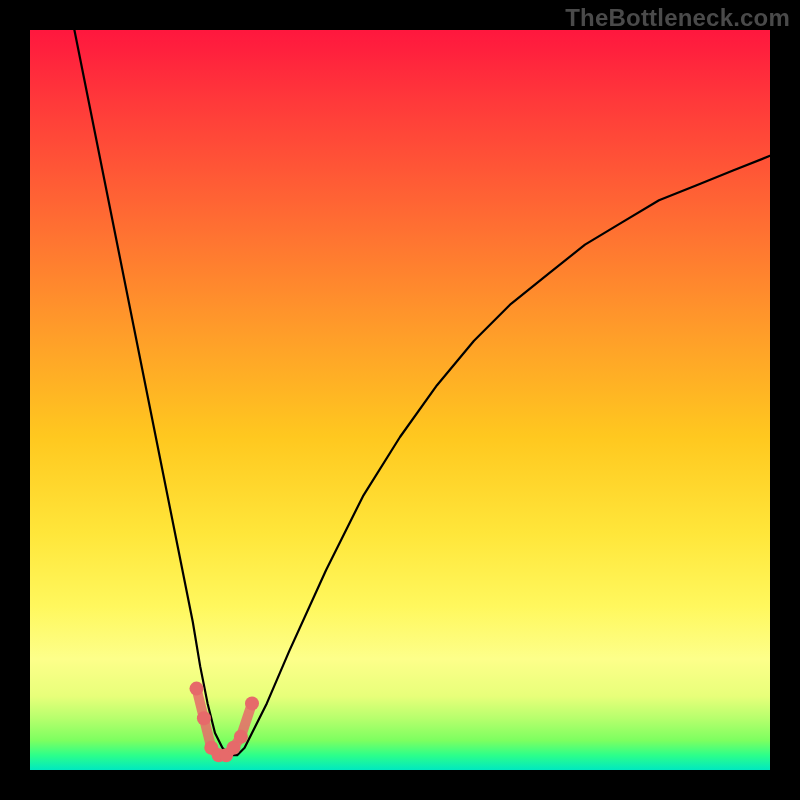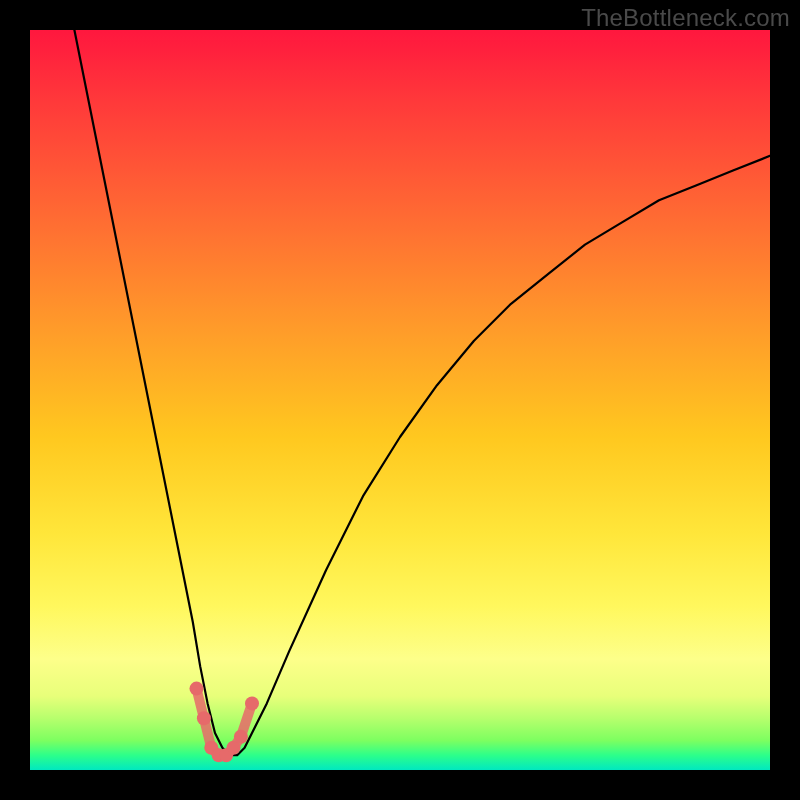--- a/index.html
+++ b/index.html
@@ -40,21 +40,21 @@
       #2dff8a 98%,
       #00e8c0 100%
     );
   }
   .watermark {
     position: absolute;
     top: 4px;
     right: 10px;
     color: #4a4a4a;
     font-size: 24px;
-    font-weight: 400;
+    font-weight: 700;
     letter-spacing: 0.2px;
     user-select: none;
   }
   svg.curve {
     position: absolute;
     left: 0;
     top: 0;
     width: 740px;
     height: 740px;
     overflow: visible;

